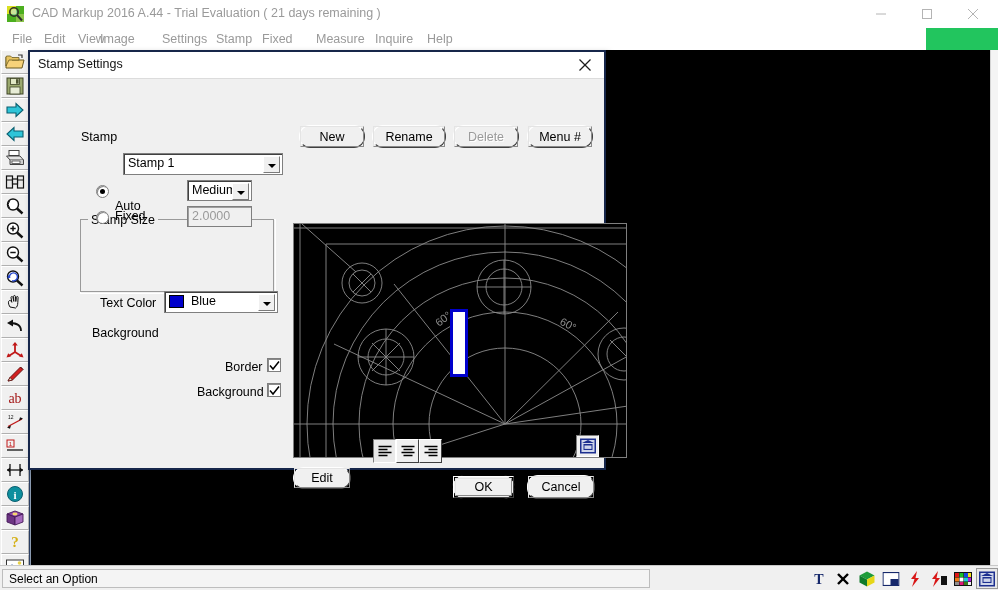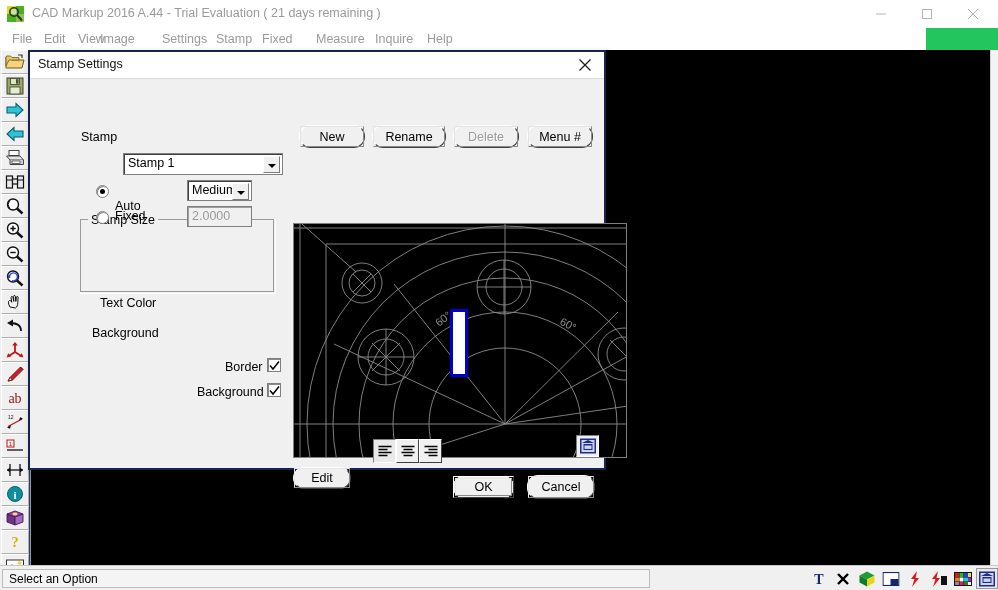--- a/index.html
+++ b/index.html
@@ -366,20 +366,25 @@
         <span class="carrow"></span>
       </div>
 
       <span class="radio" style="left:66px;top:132px;"></span>
       <span class="lbl lbl-dis" style="left:85px;top:130px;color:#000;">Fixed</span>
       <div class="txtbox" style="left:157px;top:127px;width:65px;height:21px;">
         <span class="tval">2.0000</span>
       </div>
 
       <span class="lbl" style="left:70px;top:217px;">Text Color</span>
+      <div class="combo" style="left:134px;top:212px;width:114px;height:22px;">
+        <span class="swatch" id="sw-text" style="background: rgb(0, 0, 204);"></span>
+        <span class="cval" style="left:26px;">Blue</span>
+        <span class="carrow"></span>
+      </div>
 
       <span class="lbl" style="left:62px;top:247px;">Background</span>
 
       <span class="lbl" style="left:195px;top:281px;">Border</span>
       <span class="chk" style="left:237px;top:279px;">
         <svg width="11" height="11" viewBox="0 0 11 11">
             <path d="M1 5.5 L4 9 L10 1.5" fill="none" stroke="#000" stroke-width="1.5"></path>
           </svg>
       </span>
 

